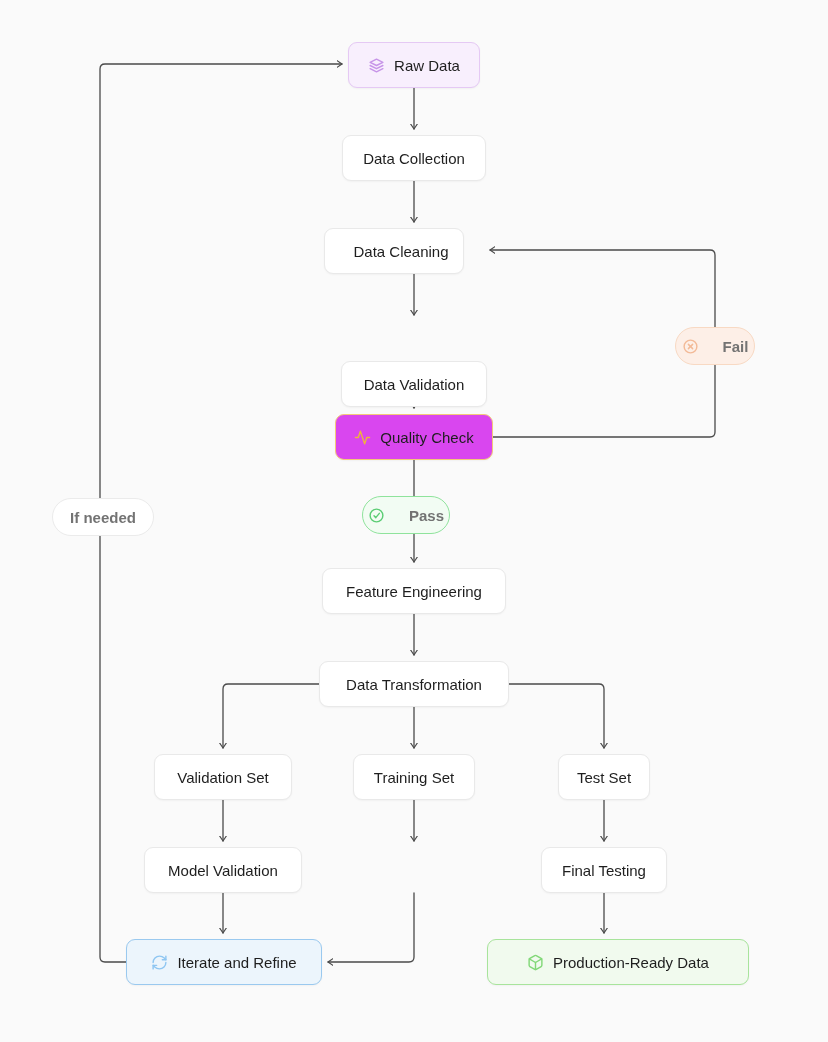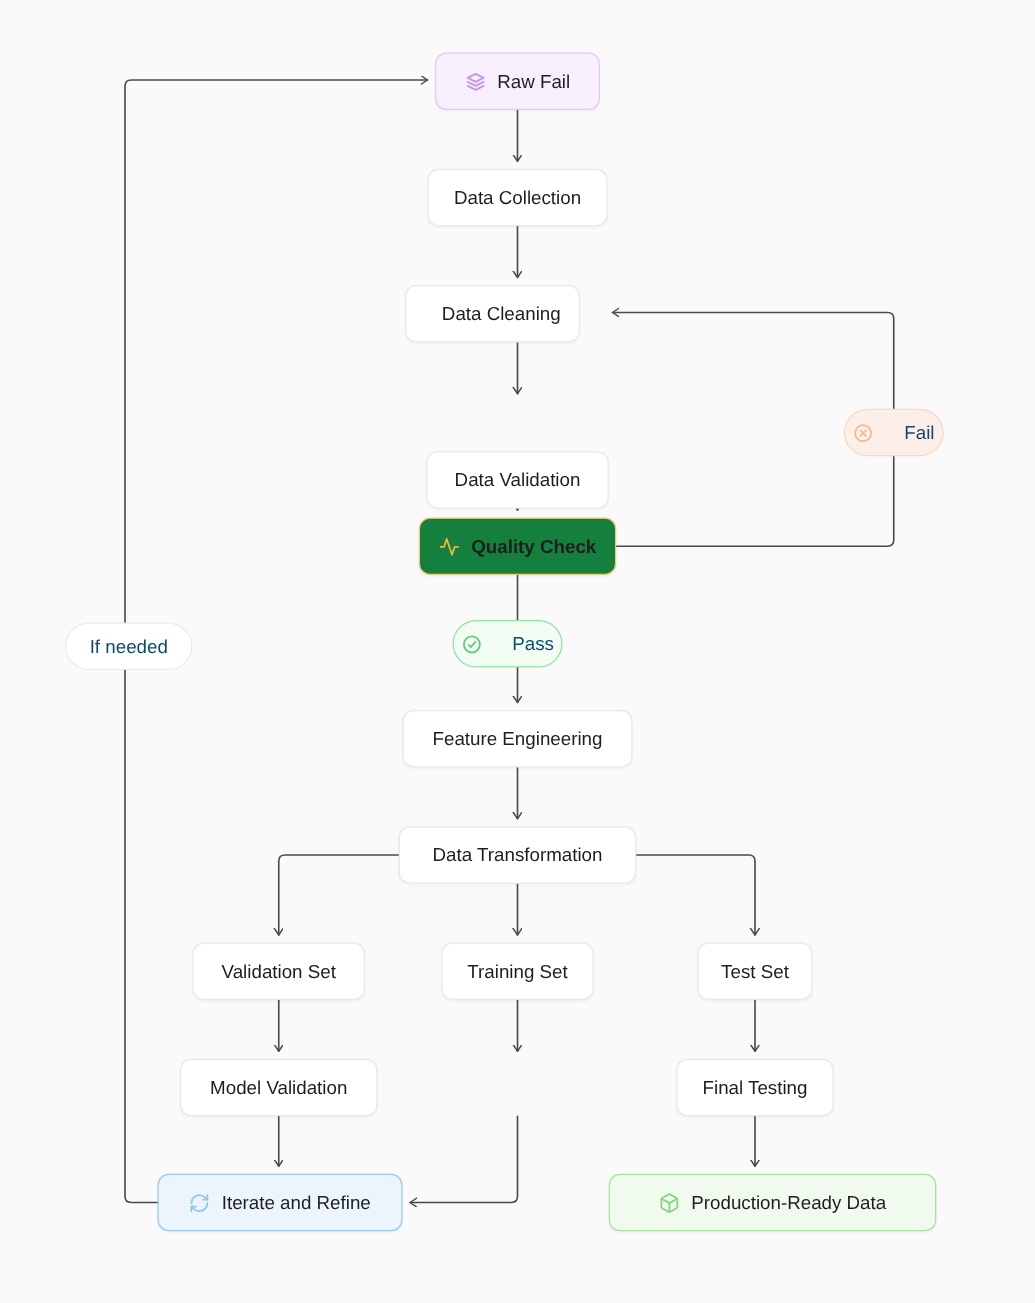--- a/index.html
+++ b/index.html
@@ -42,29 +42,30 @@
     box-sizing: border-box;
     display: flex;
     align-items: center;
     justify-content: center;
     gap: 24px;
     height: 38px;
     border-radius: 19px;
     background: #ffffff;
     border: 1px solid #ebebeb;
     font-size: 15px;
-    color: #0c4a6e;
+    color: #737373;
     white-space: nowrap;
+    font-weight: bold;
   }
   .node .ic, .pill .ic { display: inline-flex; line-height: 0; }
   .node .ic svg, .pill .ic svg { display: block; }
 
   
   .n-raw        { background:#f8effd; border-color:#e5c9f4; }
-  .n-quality    { background:#15803d; border-color:#f3c979;font-weight:bold; }
+  .n-quality    { background:#d946ef; border-color:#f3c979; }
   .n-iterate    { background:#ecf5fc; border-color:#9ac9ef; }
   .n-production { background:#f1faee; border-color:#a8e49c; }
   .p-pass       { background:#f2fcf3; border-color:#8fe39c; }
   .p-fail       { background:#fdefe7; border-color:#f8d9c3; }
 </style>
 </head>
 <body>
 
 <div class="canvas">
 
@@ -96,21 +97,21 @@
   </svg>
 
   <div class="node n-raw" style="left:348px; top:42px; width:132px;">
     <span class="ic">
       <svg width="17" height="17" viewBox="0 0 24 24" fill="none" stroke="#c795e8" stroke-width="2" stroke-linecap="round" stroke-linejoin="round">
         <path d="M12 3 L21 7.5 12 12 3 7.5 Z"></path>
           <path d="M3 12l9 4.5 9-4.5"></path>
           <path d="M3 16.5l9 4.5 9-4.5"></path>
       </svg>
     </span>
-    <span>Raw Fail</span>
+    <span>Raw Data</span>
   </div>
 
   <div class="node" style="left:342px; top:135px; width:144px;">
     <span>Data Collection</span>
   </div>
 
   <div class="node" style="left:324px; top:228px; width:140px;padding-left:14px;">
     <span>Data Cleaning</span>
   </div>
 

